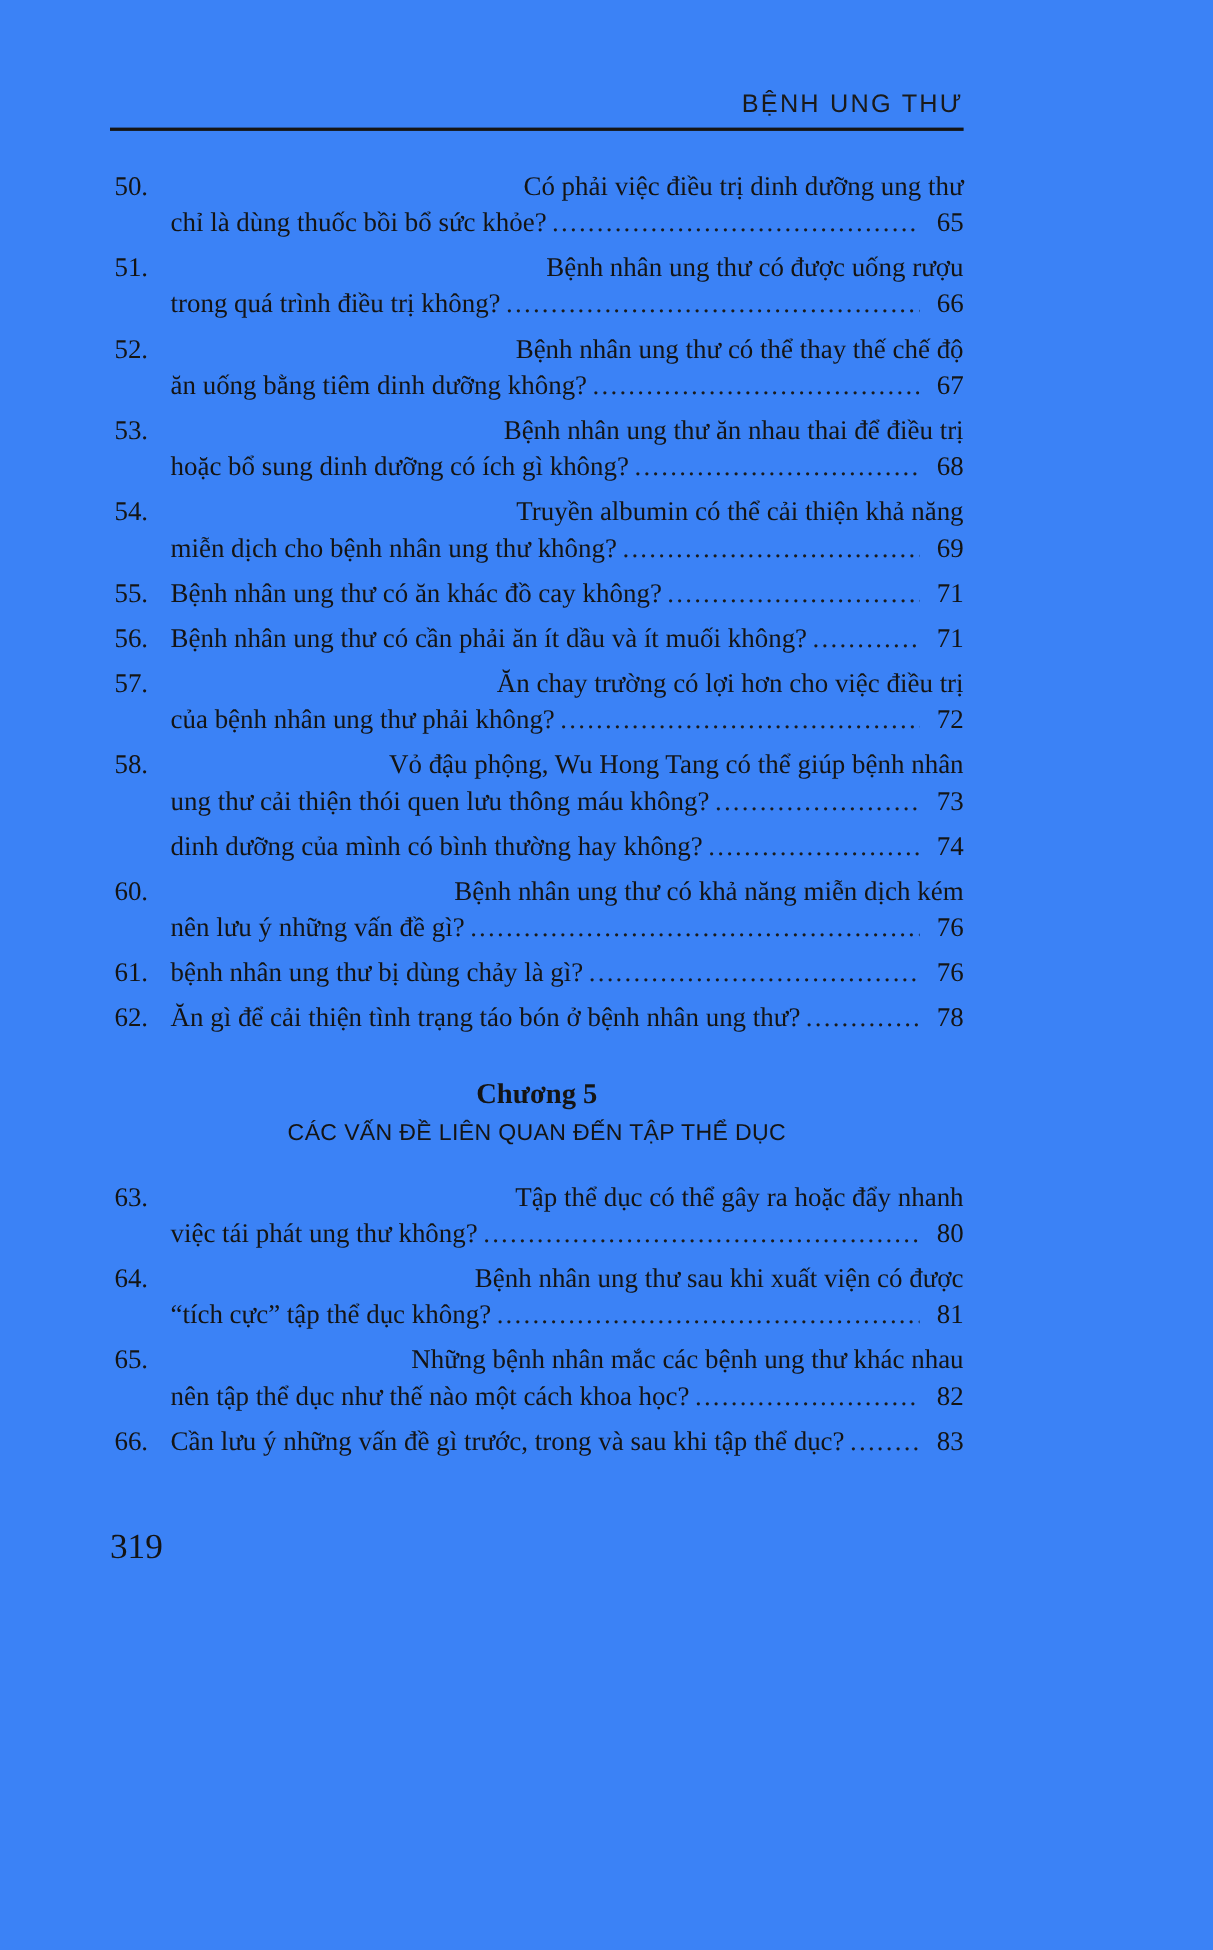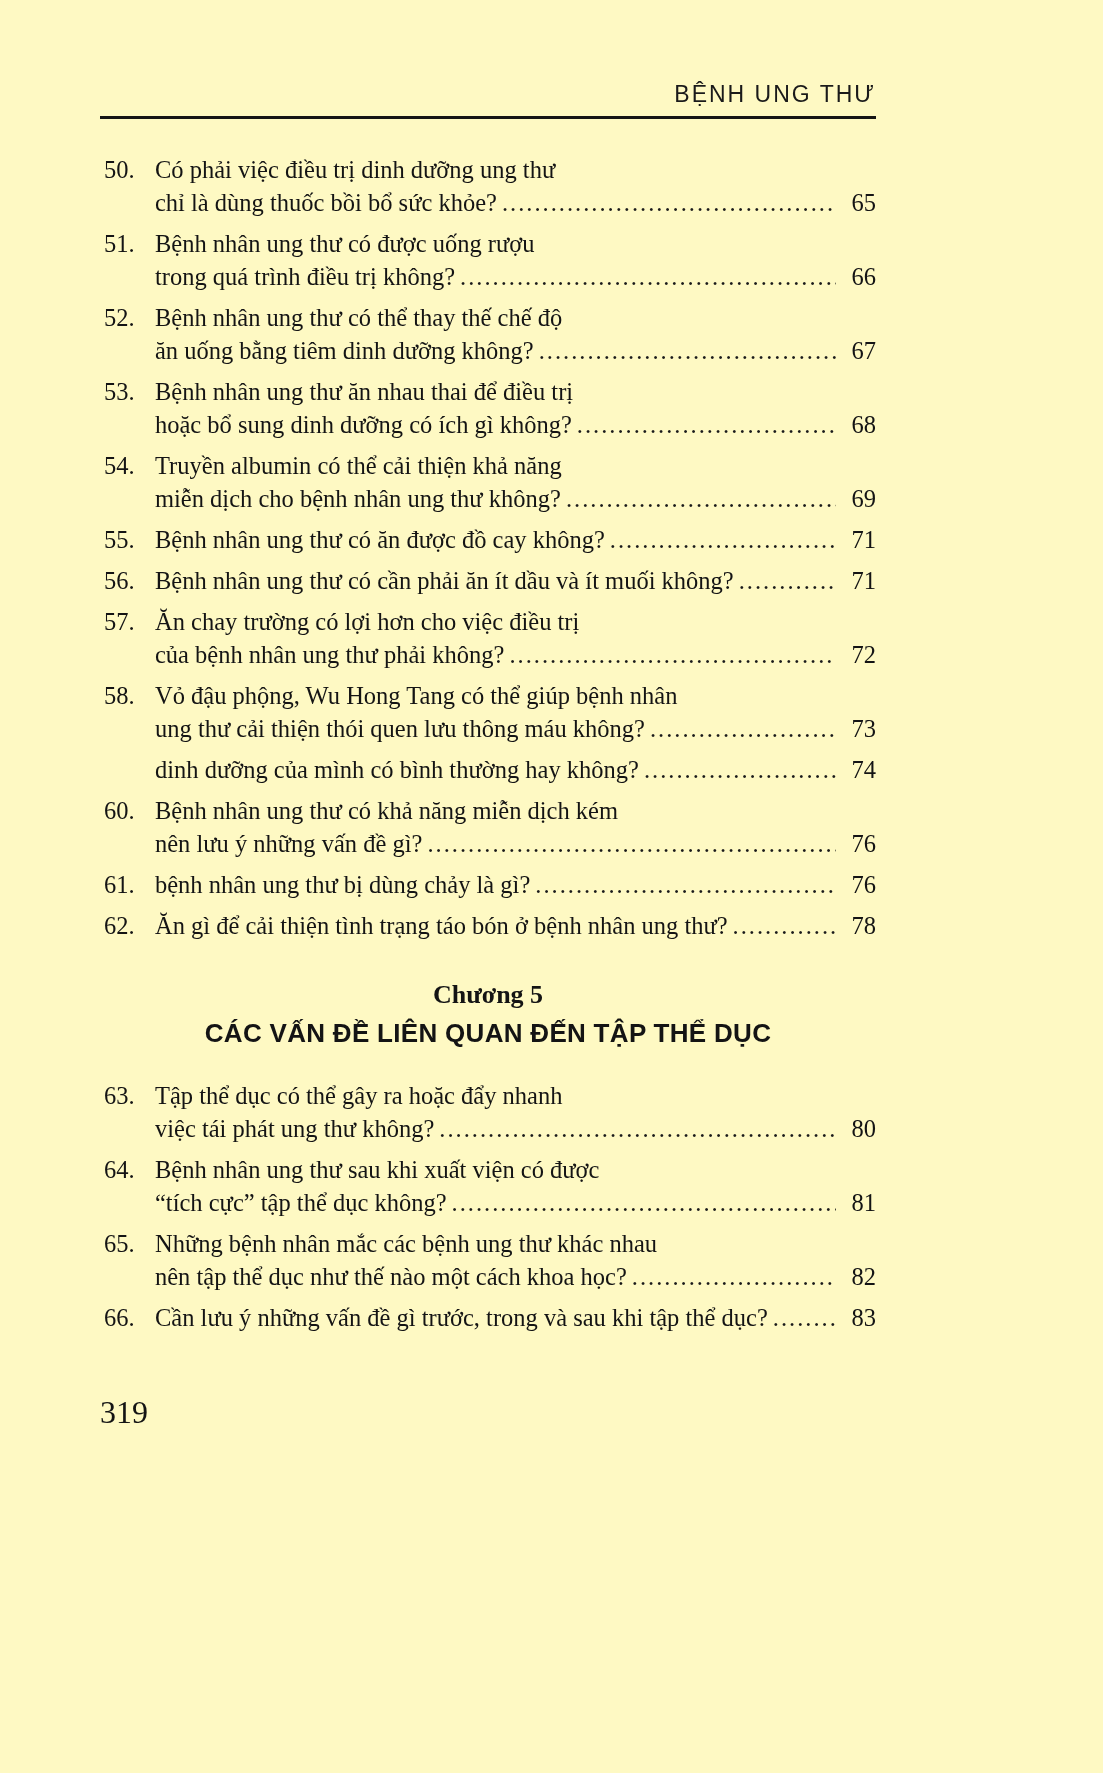--- a/index.html
+++ b/index.html
@@ -1,20 +1,20 @@
 <!DOCTYPE html>
 <html><head>
 <meta charset="utf-8">
 <style>
   html,body{margin:0;padding:0;background:#ffffff;}
   .page{
     position:relative;
     width:1103px;
     height:1773px;
-    background:#fef9c3;
+    background:#3b82f6;
     overflow:hidden;
     font-family:"Liberation Serif","DejaVu Serif",serif;
     color:#141414;
   }
   .content{
     position:absolute;
     left:100px;
     top:80px;
     width:776px;
   }
@@ -36,20 +36,21 @@
   }
   .entry{
     position:relative;
     padding-left:55px;
     margin:0 0 8px 0;
   }
   .entry-line{
     display:flex;
     align-items:baseline;
     line-height:33px;
+    justify-content:flex-end;
   }
   .num{
     position:absolute;
     left:4px;
     width:50px;
   }
   .text{
     white-space:nowrap;
   }
   .dots{
@@ -73,22 +74,22 @@
     text-align:center;
     margin:38px 0 30px 0;
   }
   .chapter-label{
     font-size:26px;
     font-weight:bold;
   }
   .chapter-title{
     margin-top:8px;
     font-family:"Liberation Sans","DejaVu Sans",sans-serif;
-    font-size:26px;
-    font-weight:bold;
+    font-size:21px;
+    font-weight:normal;
     letter-spacing:0.3px;
   }
   .folio{
     text-align:left;
     margin-top:60px;
     font-size:32px;
   }
 </style>
 </head>
 <body>
@@ -152,21 +153,21 @@
             </div>
             <div class="entry-line">
               <span class="text">miễn dịch cho bệnh nhân ung thư không?</span>
               <span class="dots"></span>
               <span class="pg">69</span>
             </div>
           </div>
           <div class="entry">
             <div class="entry-line">
               <span class="num">55.</span>
-              <span class="text">Bệnh nhân ung thư có ăn được đồ cay không?</span>
+              <span class="text">Bệnh nhân ung thư có ăn khác đồ cay không?</span>
               <span class="dots"></span>
               <span class="pg">71</span>
             </div>
           </div>
           <div class="entry">
             <div class="entry-line">
               <span class="num">56.</span>
               <span class="text">Bệnh nhân ung thư có cần phải ăn ít dầu và ít muối không?</span>
               <span class="dots"></span>
               <span class="pg">71</span>

